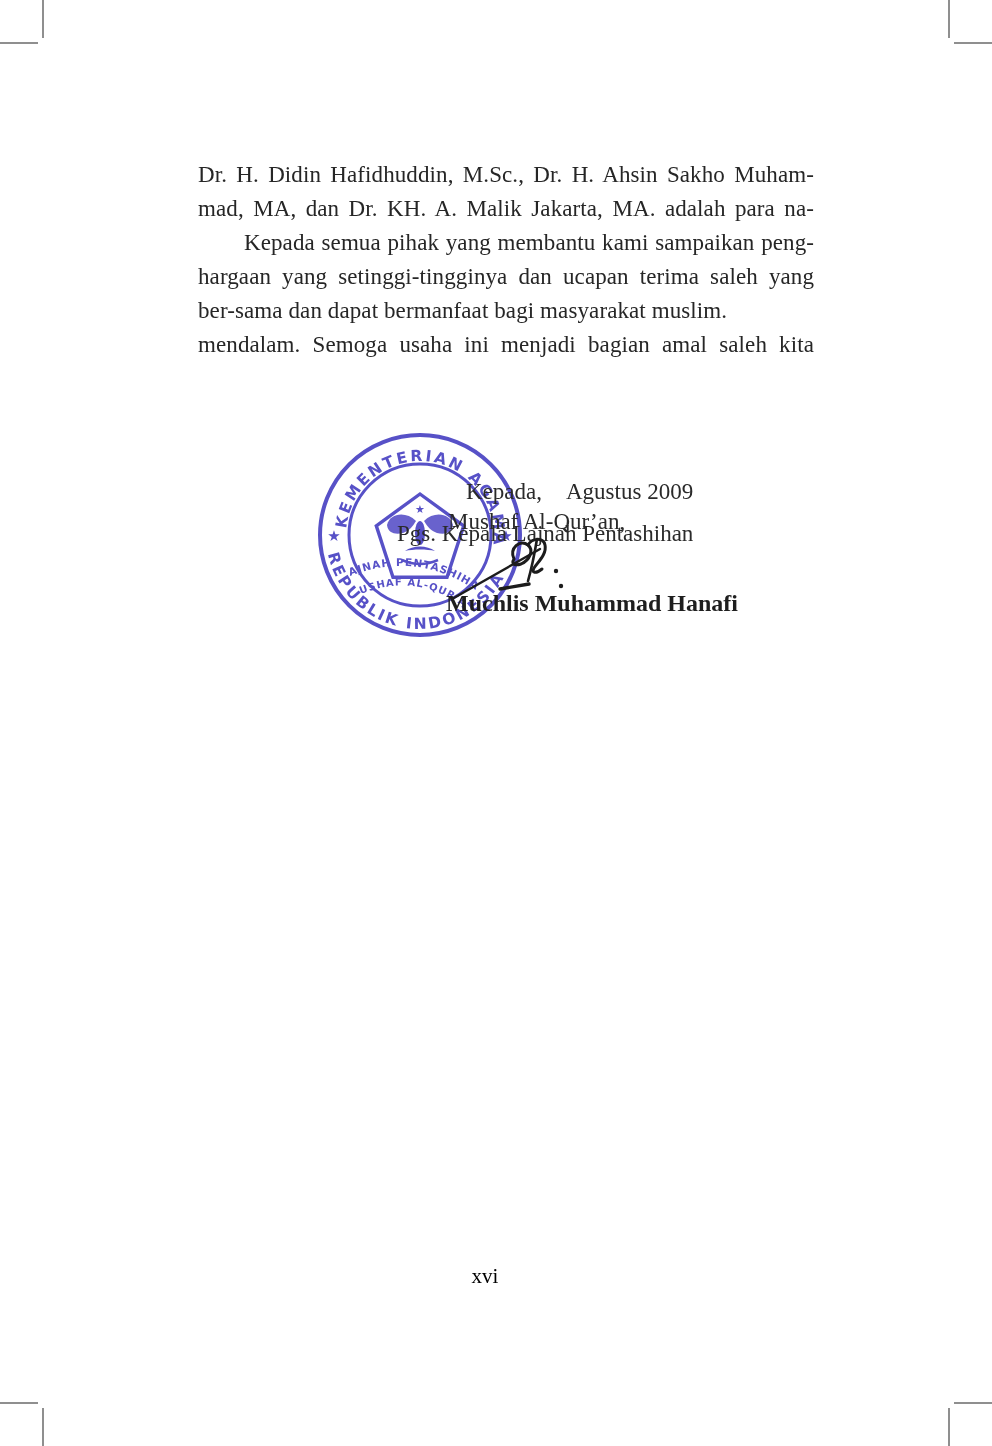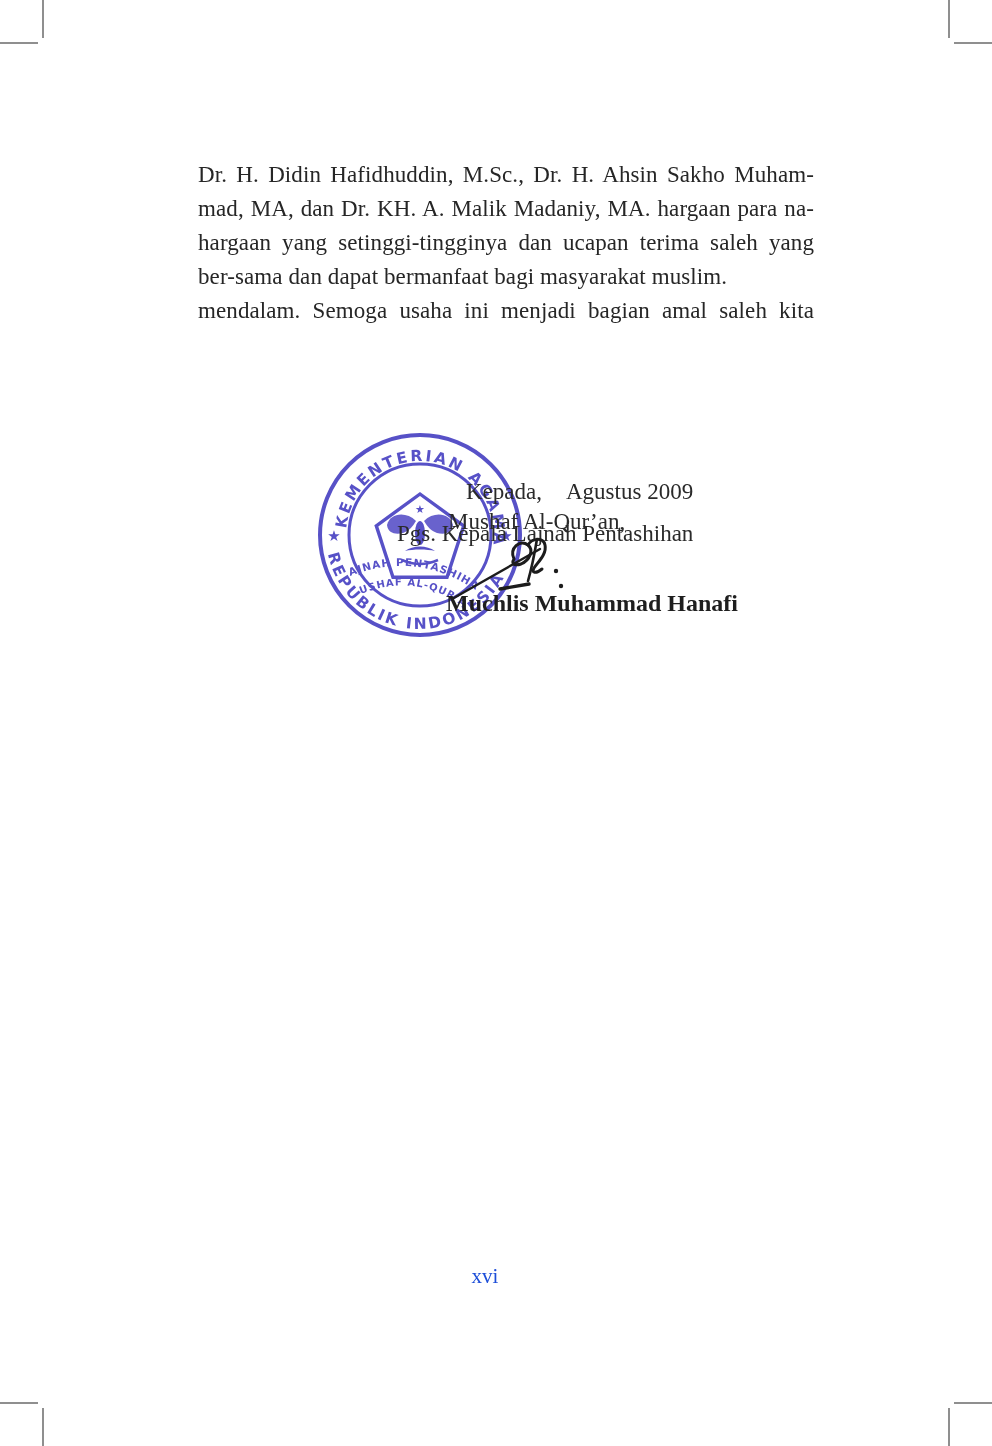--- a/index.html
+++ b/index.html
@@ -28,39 +28,40 @@
 
   
   .stamp{position:absolute;left:316px;top:431px;width:208px;height:208px;
          mix-blend-mode:multiply;opacity:.93;}
   .stamp text{font-family:"DejaVu Sans","Liberation Sans",sans-serif;font-weight:bold;}
 
   
   .signature{position:absolute;left:430px;top:535px;width:190px;height:72px;}
 
   .pagenum{position:absolute;left:0;right:22px;top:1264px;text-align:center;
-           font-size:21px;color:#1d4ed8;}
+           font-size:21px;color:#000000;}
 </style>
 </head>
 <body>
 
 <div class="page">
 
   <div class="crop v" style="left:42px;top:0;"></div>
   <div class="crop h" style="left:0;top:42px;"></div>
   <div class="crop v" style="left:948px;top:0;"></div>
   <div class="crop h" style="left:954px;top:42px;"></div>
   <div class="crop h" style="left:0;top:1402px;"></div>
   <div class="crop v" style="left:42px;top:1408px;"></div>
   <div class="crop h" style="left:954px;top:1402px;"></div>
   <div class="crop v" style="left:948px;top:1408px;"></div>
 
   <div class="textblock">
     <div class="line just">Dr. H. Didin Hafidhuddin, M.Sc., Dr. H. Ahsin Sakho Muham-</div>
-    <div class="line just">mad, MA, dan Dr. KH. A. Malik Madaniy, MA. hargaan para na-</div>
+    <div class="line just">mad, MA, dan Dr. KH. A. Malik Jakarta, MA. adalah para na-</div>
+    <div class="line just indent">Kepada semua pihak yang membantu kami sampaikan peng-</div>
     <div class="line just">hargaan yang setinggi-tingginya dan ucapan terima saleh yang</div>
     <div class="line">ber-sama dan dapat bermanfaat bagi masyarakat muslim.</div>
     <div class="line just">mendalam. Semoga usaha ini menjadi bagian amal saleh kita</div>
   </div>
 
   <svg class="stamp" viewBox="-104 -104 208 208">
     <g stroke="#4a43c3" fill="none">
       <circle cx="0" cy="0" r="100" stroke-width="4"></circle>
       <circle cx="0" cy="0" r="71" stroke-width="3"></circle>
       <path d="M 0 -41 L 43.7 -9.2 L 27 42.2 L -27 42.2 L -43.7 -9.2 Z" stroke-width="3.4"></path>

